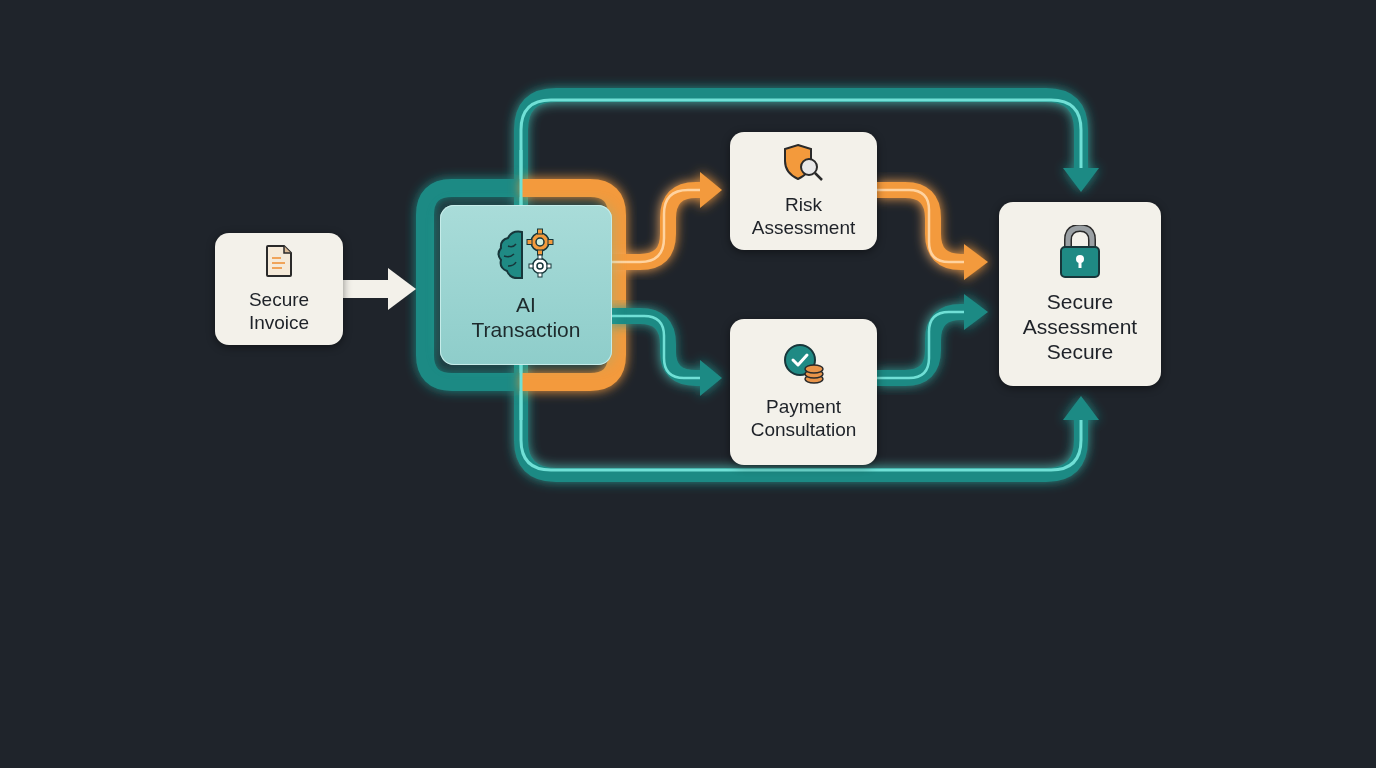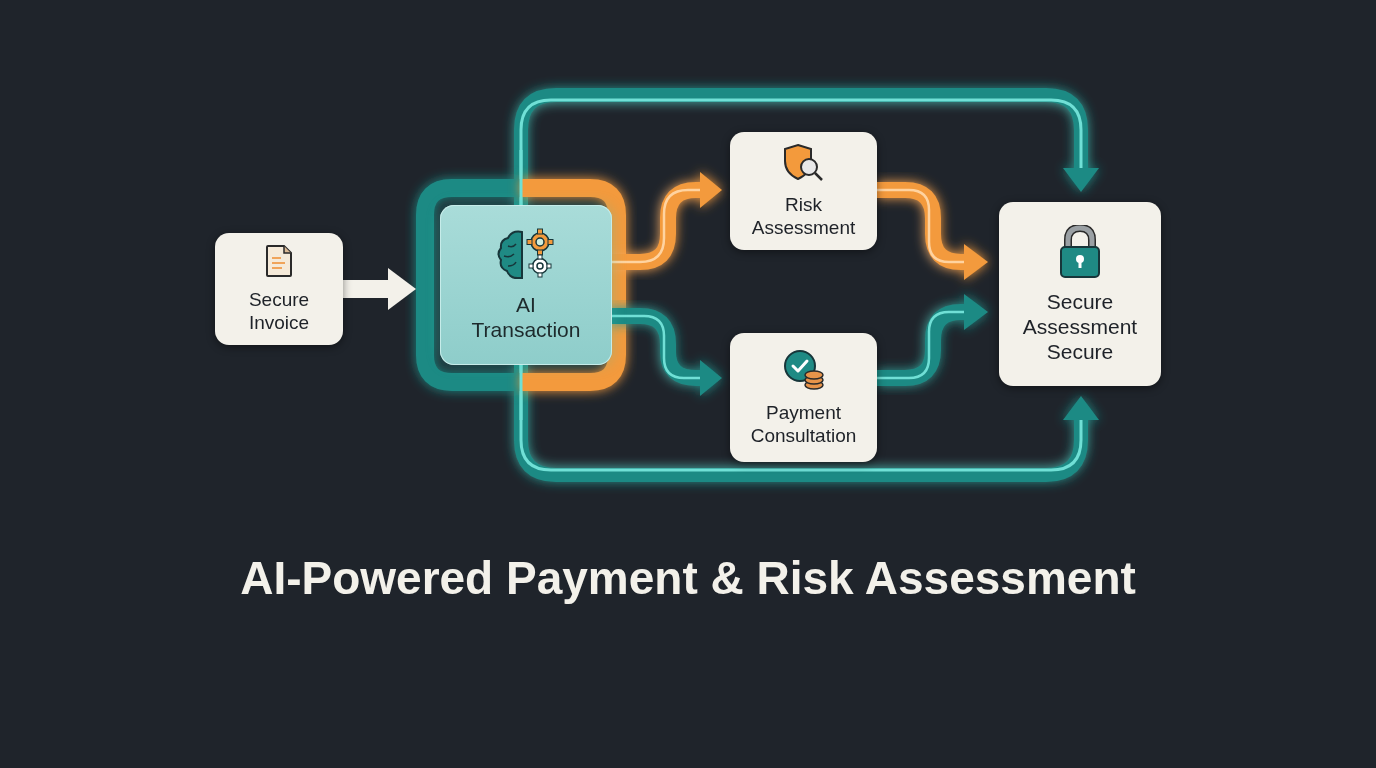--- a/index.html
+++ b/index.html
@@ -23,21 +23,21 @@
   .node .icon { margin-bottom: 6px; }
   #node-invoice { left: 215px; top: 233px; width: 128px; height: 112px; }
   #node-ai {
     left: 440px; top: 205px; width: 172px; height: 160px;
     background: linear-gradient(180deg, #a9dcd9 0%, #8ecdca 100%);
     border-radius: 14px;
     box-shadow: 0 0 0 1px #c6ece9 inset, 0 0 14px rgba(60,200,190,0.35);
   }
   #node-ai .label { font-size: 21px; line-height: 25px; color: #1d2a2c; }
   #node-risk { left: 730px; top: 132px; width: 147px; height: 118px; }
-  #node-payment { left: 730px; top: 319px; width: 147px; height: 129px; margin-top: 14px; }
+  #node-payment { left: 730px; top: 319px; width: 147px; height: 146px; }
   #node-secure { left: 999px; top: 202px; width: 162px; height: 184px; }
   #node-secure .label { font-size: 21px; line-height: 25px; }
   .title-block {
     position: absolute; left: 0; top: 548px; width: 1376px; text-align: center;
     color: #f3f1ea;
   }
   .title-block .main {
     font-size: 78px; font-weight: 700; letter-spacing: 0.5px; line-height: 92px;
   }
   .title-block .sub {
@@ -196,14 +196,13 @@
       <circle cx="21" cy="34" r="4" fill="#ffffff"></circle>
       <rect x="19.5" y="35" width="3" height="8" fill="#ffffff"></rect>
     </svg>
   </span>
   <span class="label">Secure</span>
   <span class="label">Assessment</span>
   <span class="label">Secure</span>
 </div>
 
 <div class="title-block">
-  <div class="sub">AI-Powered Payment &amp; Risk Assessment</div>
 </div>
 
 </body></html>

